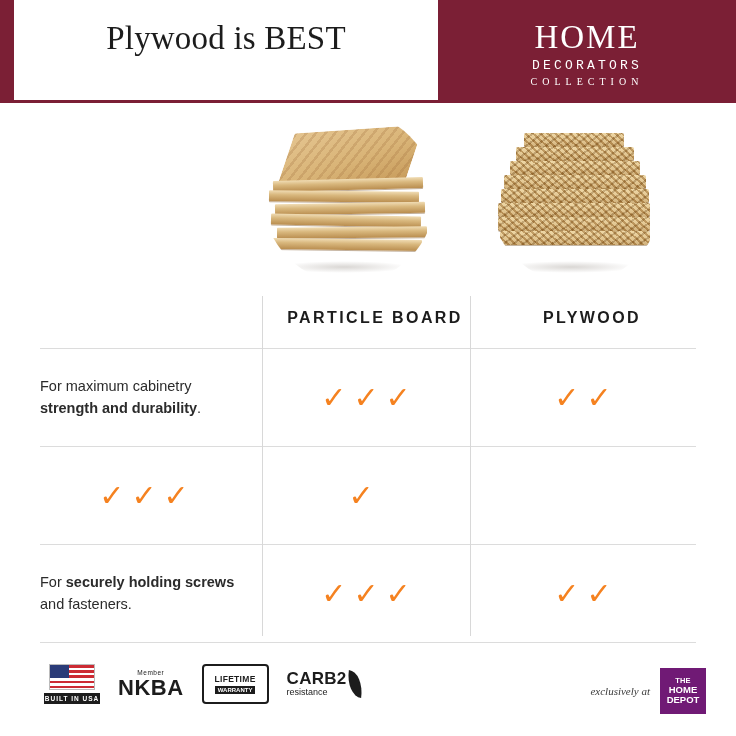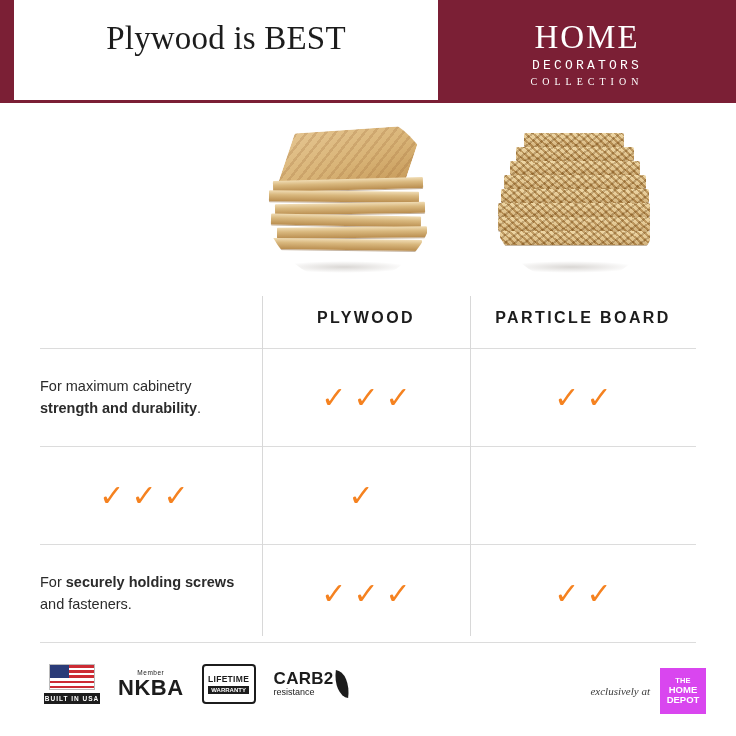--- a/index.html
+++ b/index.html
@@ -311,21 +311,21 @@
     letter-spacing: .5px;
     margin-bottom: 1px;
   }
   .badge-nkba .nkba {
     font-size: 22px;
     font-weight: bold;
     letter-spacing: 0.5px;
     line-height: 1;
   }
   .badge-lifetime {
-    width: 54px;
+    width: 67px;
     height: 40px;
     border: 2px solid #1c1c1c;
     border-radius: 4px;
     display: flex;
     flex-direction: column;
     align-items: center;
     justify-content: center;
     color: #1c1c1c;
     box-sizing: border-box;
   }
@@ -375,21 +375,21 @@
   }
   .exclusively {
     font-family: "Liberation Serif", serif;
     font-style: italic;
     font-size: 11px;
     color: #3b3b3b;
   }
   .hd-logo {
     width: 46px;
     height: 46px;
-    background: #d946ef;
+    background: #701a75;
     color: #ffffff;
     display: flex;
     flex-direction: column;
     align-items: center;
     justify-content: center;
     box-sizing: border-box;
     padding: 5px;
   }
   .hd-logo .hd1 {
     font-size: 7.5px;
@@ -450,22 +450,22 @@
       </div>
     </div>
   </div>
 
   <div class="table">
     <div class="col-divider divider-1"></div>
     <div class="col-divider divider-2"></div>
 
     <div class="thead">
       <div class="th-blank"></div>
+      <div class="th particle">PARTICLE BOARD</div>
       <div class="th plywood">PLYWOOD</div>
-      <div class="th particle">PARTICLE BOARD</div>
     </div>
 
     <div class="hrule"></div>
 
     <div class="row">
       <div class="cell-label">
         <span>For maximum cabinetry </span><b>strength and durability</b><span>.</span>
       </div>
       <div class="cell-checks plywood">
         <span class="check">✓</span>

